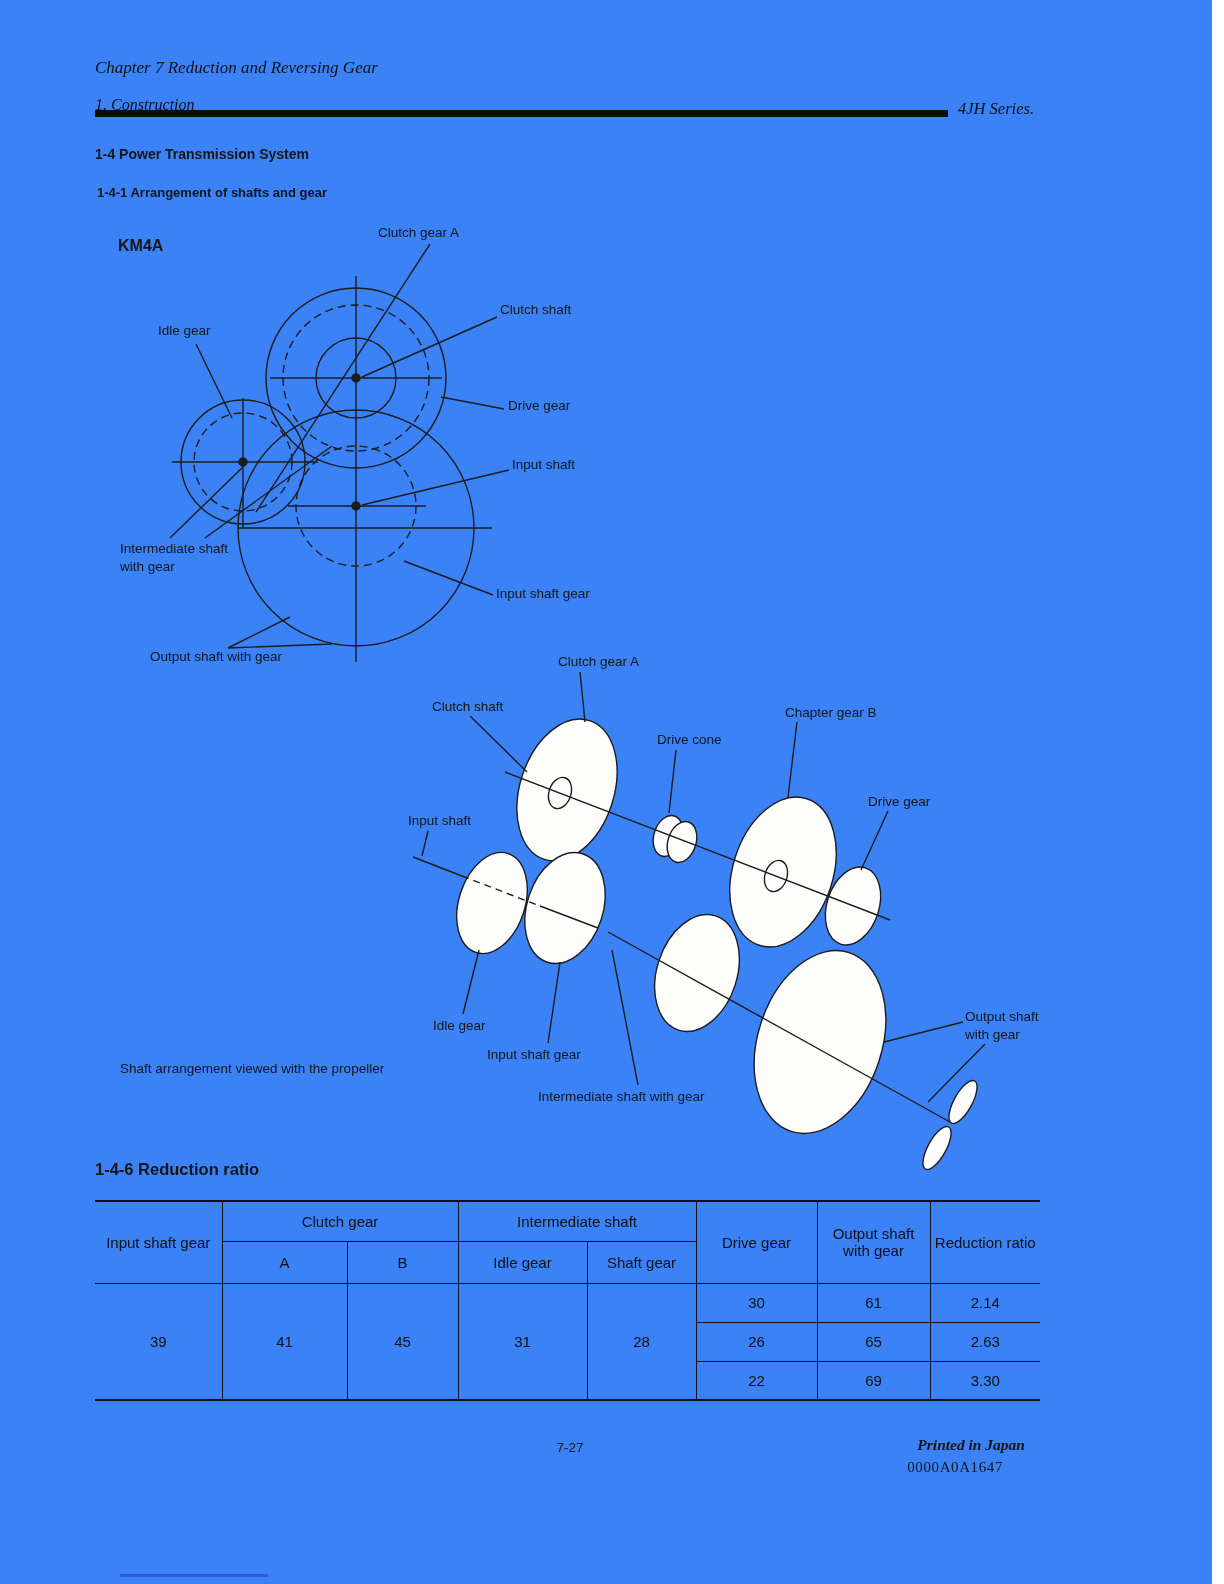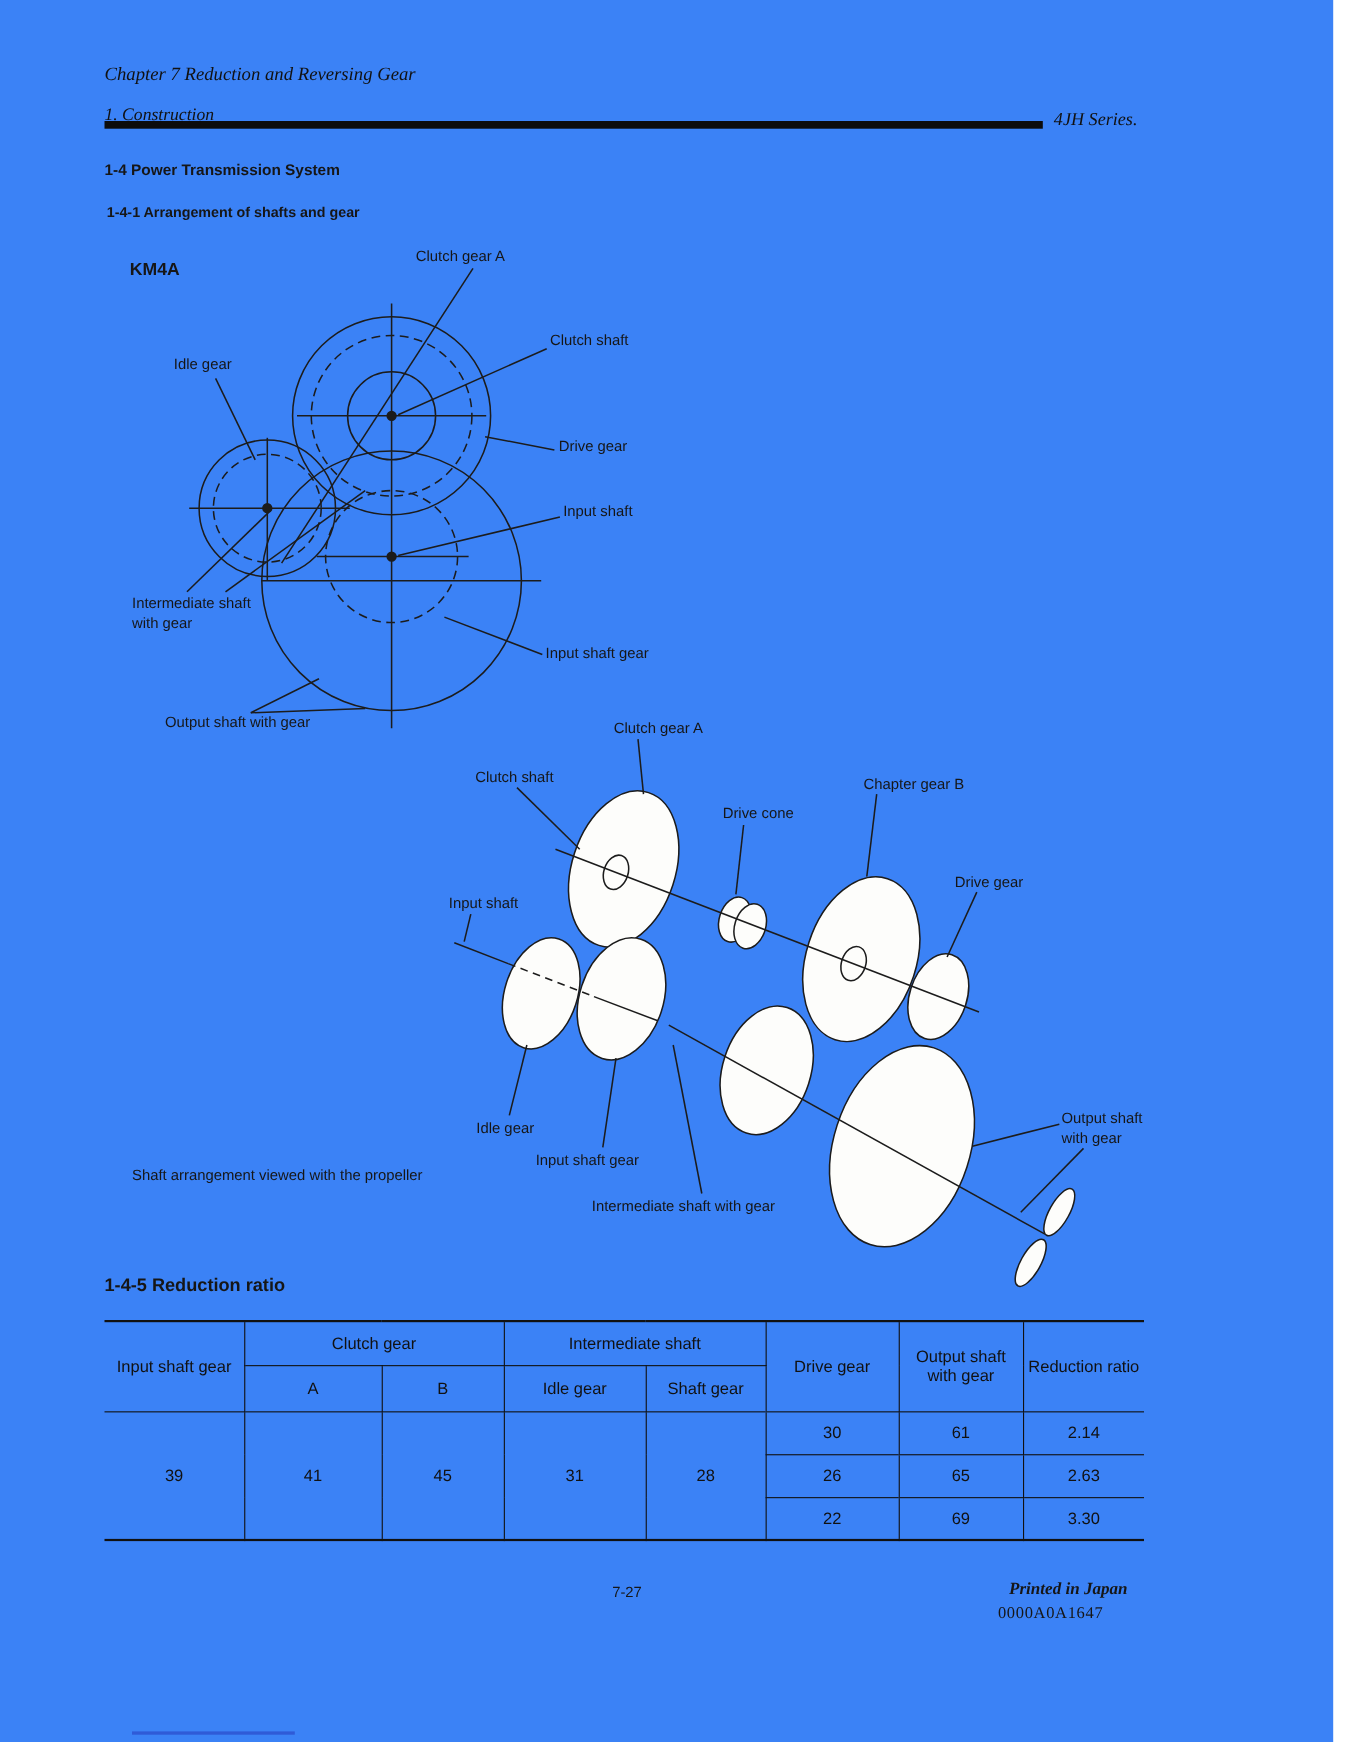--- a/index.html
+++ b/index.html
@@ -148,21 +148,21 @@
   <div class="lbl" style="left:657px; top:731px;text-align:right;">Drive cone</div>
   <div class="lbl" style="left:785px; top:704px;">Chapter gear B</div>
   <div class="lbl" style="left:868px; top:793px;">Drive gear</div>
   <div class="lbl" style="left:408px; top:812px;">Input shaft</div>
   <div class="lbl" style="left:433px; top:1017px;">Idle gear</div>
   <div class="lbl" style="left:487px; top:1046px;">Input shaft gear</div>
   <div class="lbl" style="left:538px; top:1088px;">Intermediate shaft with gear</div>
   <div class="lbl wrap lw-90" style="left:965px; top:1008px;">Output shaft with gear</div>
   <div class="lbl" style="left:120px; top:1060px;">Shaft arrangement viewed with the propeller</div>
 
-  <div class="h142">1-4-5  Reduction ratio</div>
+  <div class="h142">1-4-6  Reduction ratio</div>
 
   <table class="ratio-table">
     <colgroup>
       <col style="width:127px">
         <col style="width:125px">
         <col style="width:111px">
       <col style="width:129px">
         <col style="width:109px">
         <col style="width:121px">
       <col style="width:113px">

